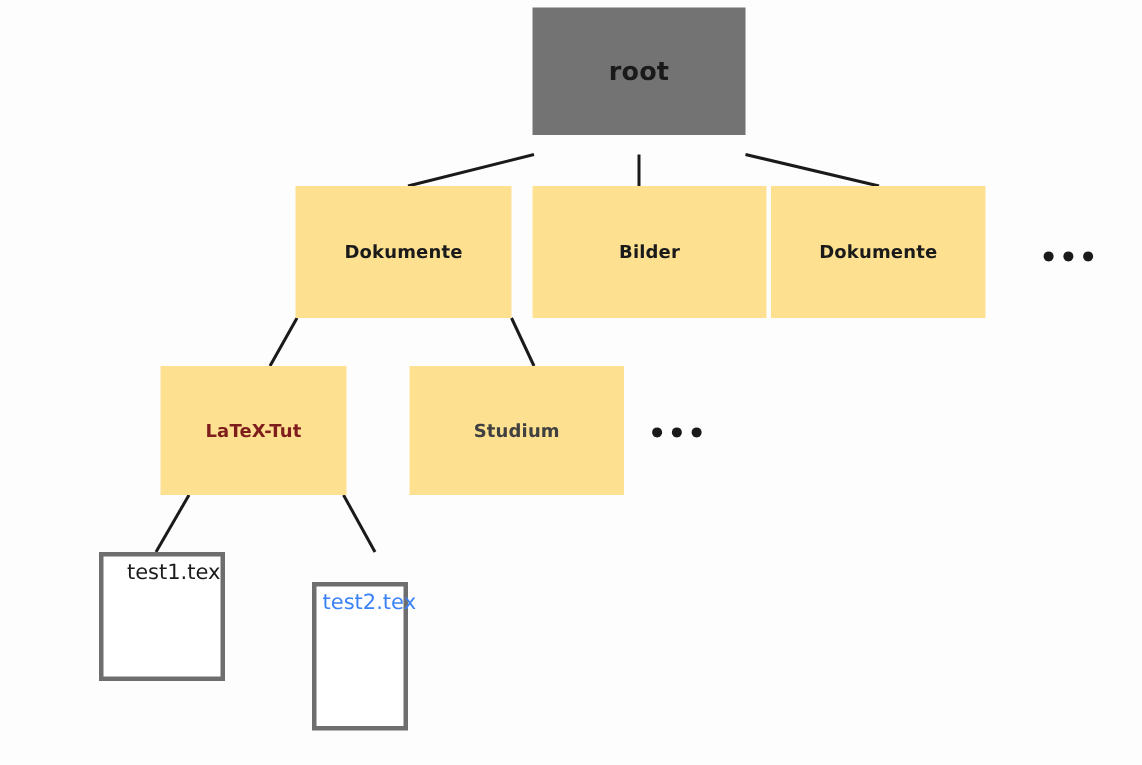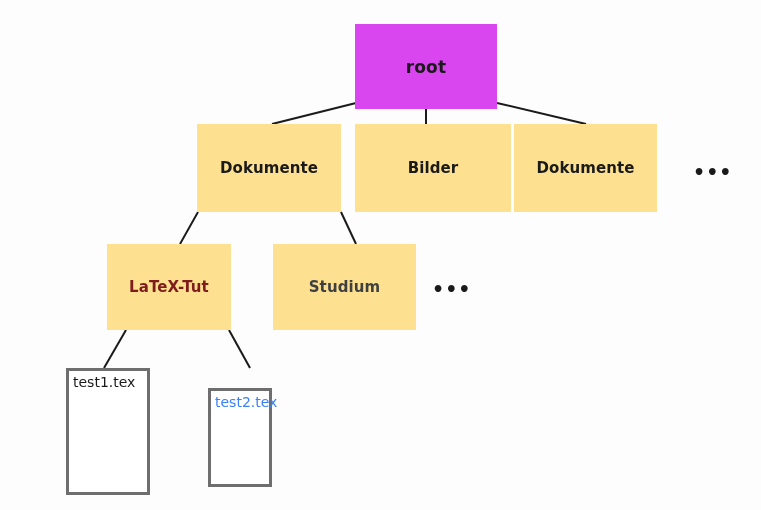--- a/index.html
+++ b/index.html
@@ -31,21 +31,21 @@
     box-sizing: border-box;
     display: flex;
     align-items: center;
     justify-content: center;
     color: #1A1A1A;
   }
   .node.folder {
     background: #FDE191;
     border: none;
     font-weight: bold;
-    font-size: 15px;
+    font-size: 12px;
     letter-spacing: 0.1px;
   }
   .node.folder.root-node {
     font-size: 17px;
   }
   .node.file {
     background: #FFFFFF;
     border: 3px solid #6E6E6E;
     font-weight: normal;
     font-size: 14px;
@@ -79,39 +79,39 @@
       <line x1="356" y1="103" x2="272" y2="124" stroke="#1A1A1A" stroke-width="2" stroke-linecap="butt"></line>
       <line x1="426" y1="103" x2="426" y2="124" stroke="#1A1A1A" stroke-width="2" stroke-linecap="butt"></line>
       <line x1="497" y1="103" x2="586" y2="124" stroke="#1A1A1A" stroke-width="2" stroke-linecap="butt"></line>
       <line x1="198" y1="212" x2="180" y2="244" stroke="#1A1A1A" stroke-width="2" stroke-linecap="butt"></line>
       <line x1="341" y1="212" x2="356" y2="244" stroke="#1A1A1A" stroke-width="2" stroke-linecap="butt"></line>
       <line x1="126" y1="330" x2="104" y2="368" stroke="#1A1A1A" stroke-width="2" stroke-linecap="butt"></line>
       <line x1="229" y1="330" x2="250" y2="368" stroke="#1A1A1A" stroke-width="2" stroke-linecap="butt"></line>
     </svg>
 
   <div id="nodes-layer">
-      <div class="node folder root-node" style="left: 355px; top: 24px; width: 142px; height: 85px; background: #d946ef; color: rgb(26, 26, 26);">
+      <div class="node folder root-node" style="left: 355px; top: 5px; width: 142px; height: 85px; background: #737373; color: rgb(26, 26, 26);">
         <span class="node-label">root</span>
       </div>
       <div class="node folder" style="left: 197px; top: 124px; width: 144px; height: 88px; background: rgb(253, 225, 145); color: rgb(26, 26, 26);">
         <span class="node-label">Dokumente</span>
       </div>
       <div class="node folder" style="left: 355px; top: 124px; width: 156px; height: 88px; background: rgb(253, 225, 145); color: rgb(26, 26, 26);">
         <span class="node-label">Bilder</span>
       </div>
       <div class="node folder" style="left: 514px; top: 124px; width: 143px; height: 88px; background: rgb(253, 225, 145); color: rgb(26, 26, 26);">
         <span class="node-label">Dokumente</span>
       </div>
       <div class="node folder" style="left: 107px; top: 244px; width: 124px; height: 86px; background: rgb(253, 225, 145); color: #7f1d1d;">
         <span class="node-label">LaTeX-Tut</span>
       </div>
       <div class="node folder" style="left: 273px; top: 244px; width: 143px; height: 86px; background: rgb(253, 225, 145); color: #404040;">
         <span class="node-label">Studium</span>
       </div>
-      <div class="node file" style="left: 66px; top: 368px; width: 84px; height: 127px; background: rgb(255, 255, 255); border-color: rgb(110, 110, 110); color: rgb(26, 26, 26);">
+      <div class="node file" style="left: 66px; top: 368px; width: 84px; height: 86px; background: rgb(255, 255, 255); border-color: rgb(110, 110, 110); color: rgb(26, 26, 26); justify-content: flex-end;">
         <span class="file-label">test1.tex</span>
       </div>
       <div class="node file" style="left: 208px; top: 388px; width: 64px; height: 99px; background: rgb(255, 255, 255); border-color: rgb(110, 110, 110); color: #3b82f6;">
         <span class="file-label">test2.tex</span>
       </div>
     </div>
   <div id="ellipsis-layer">
       <div class="ellipsis" style="left: 693px; top: 163px; color: rgb(26, 26, 26);">•••</div>
       <div class="ellipsis" style="left: 432px; top: 280px; color: rgb(26, 26, 26);">•••</div>
     </div>

